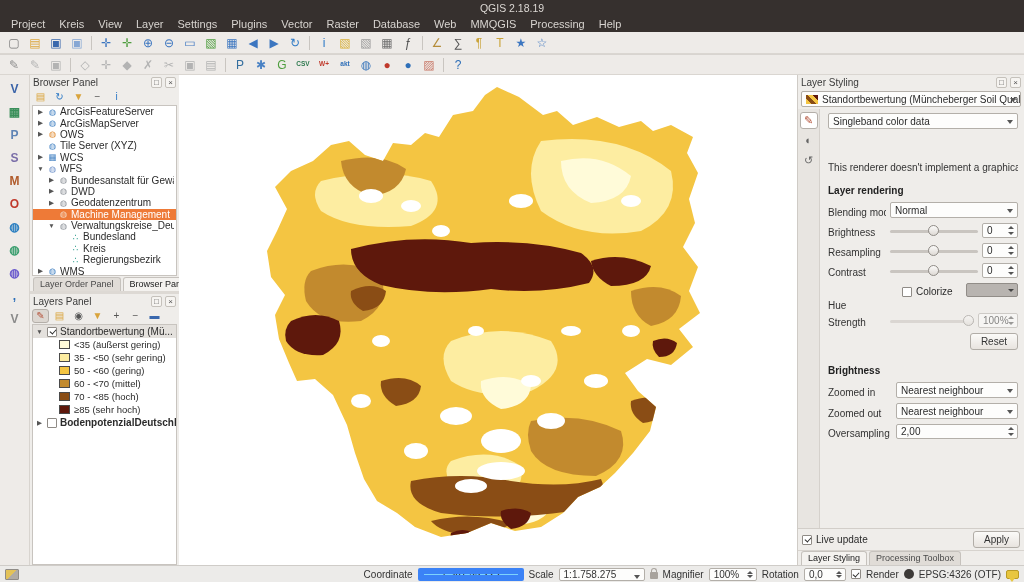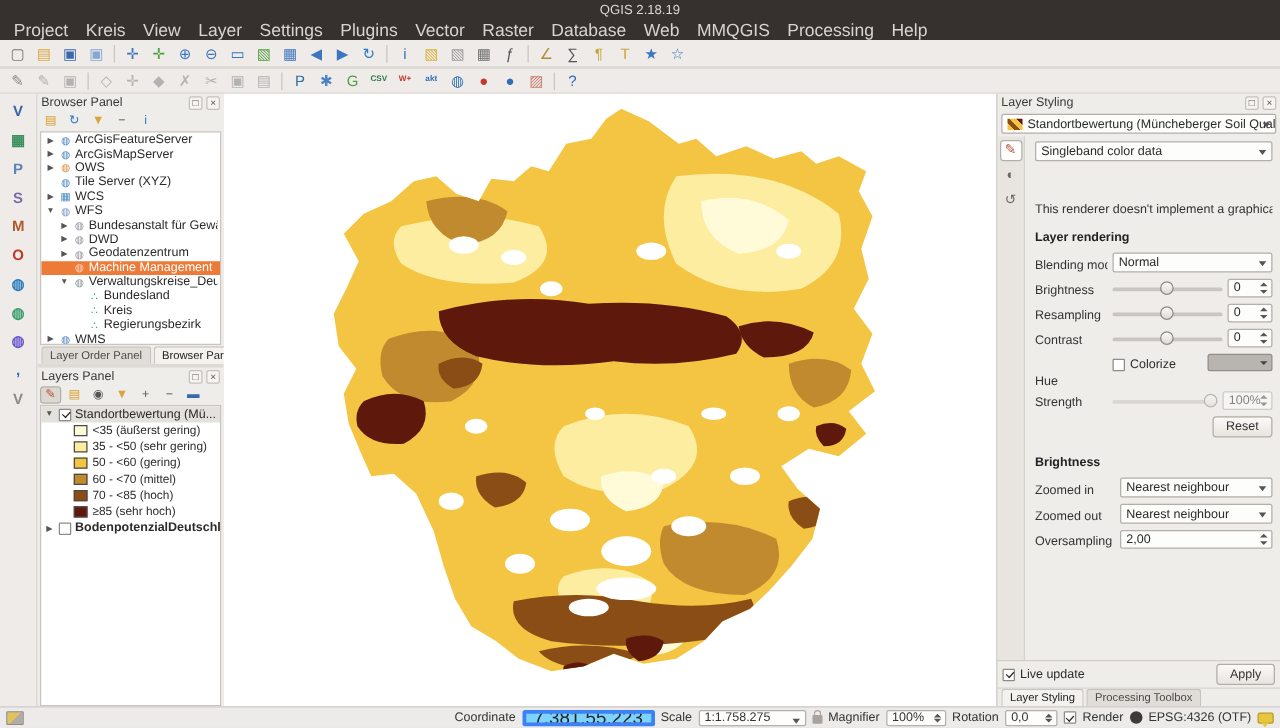--- a/index.html
+++ b/index.html
@@ -4,21 +4,21 @@
 <style>
   * { box-sizing: border-box; margin: 0; padding: 0; }
   html,body { width:1024px; height:582px; }
   body { position:relative; font-family:"Liberation Sans",sans-serif; background:#d8d4d0; overflow:hidden; color:#2b2b2b; }
 
   
   .titlebar { position:absolute; left:0; top:0; right:0; height:16px; background:#36302e; color:#dcd8d4;
               font-size:10.5px; display:flex; align-items:center; justify-content:center; }
   .menubar { position:absolute; left:0; top:16px; right:0; height:16px; background:#36302e;
              display:flex; align-items:center; padding-left:4px; }
-  .menu-item { color:#d8d4d0; font-size:14px; padding:1px 7px; white-space:nowrap; }
+  .menu-item { color:#d8d4d0; font-size:11px; padding:1px 7px; white-space:nowrap; }
 
   
   .toolbar { position:absolute; left:0; right:0; background:#eeebe8; border-bottom:1px solid #dad6d1;
              display:flex; align-items:center; padding-left:4px; gap:1px; }
   .toolbar1 { top:32px; height:22px; }
   .toolbar2 { top:55px; height:20px; }
   .tbtn { width:20px; height:18px; display:flex; align-items:center; justify-content:center;
           border-radius:3px; font-size:12px; line-height:1; flex:none; }
   .tbtn.sep { width:7px; }
   .tbtn.sep::before { content:""; width:1px; height:14px; background:#c9c5c0; }
@@ -125,22 +125,22 @@
          font-size:10px; padding:2px 10px; color:#333; flex:none; }
   .swatch-btn { width:52px; height:14px; background:#b8b4b0; border:1px solid #918d88; border-radius:2px;
          position:relative; flex:none; }
   .swatch-btn .carrot { position:absolute; right:3px; top:5px; width:0; height:0;
          border-left:3px solid transparent; border-right:3px solid transparent; border-top:3.5px solid #444; }
 
   
   .statusbar { position:absolute; left:0; right:0; bottom:0; height:17px; background:#ecebe9;
                border-top:1px solid #cfccc8; display:flex; align-items:center; font-size:10px;
                color:#333; padding:0 5px; gap:5px; }
-  .status-input { height:13px; background:#7dd3fc; border:3px solid #3b82f6; border-radius:2px;
-               font-size:15px; font-family:"Liberation Sans",sans-serif; text-align:center; color:#222; }
+  .status-input { height:13px; background:#7dd3fc; border:6px solid #3b82f6; border-radius:2px;
+               font-size:10px; font-family:"Liberation Sans",sans-serif; text-align:center; color:#222; }
   .sb-combo { height:13px; flex:none; }
   .sb-lbl { white-space:nowrap; }
   .extents-icon { width:14px; height:11px; background:linear-gradient(135deg,#e3c258 50%,#b0aba4 50%);
                border:1px solid #8f8b86; border-radius:1px; margin-right:auto; }
   .lock { width:8px; height:7px; background:#a8a39d; border-radius:1px; position:relative; margin-top:3px; flex:none; }
   .lock::before { content:""; position:absolute; top:-4px; left:1px; width:4px; height:4px;
                border:1.5px solid #a8a39d; border-bottom:none; border-radius:3px 3px 0 0; }
   .crs-icon { width:10px; height:10px; border-radius:50%; background:#3d3a38; flex:none; }
   .bubble { width:13px; height:9px; background:#e8c63f; border:1px solid #b99b26; border-radius:2px;
             position:relative; flex:none; }
@@ -800,21 +800,21 @@
           <span class="arrows">
               <span class="arr-up"></span>
               <span class="arr-dn"></span>
             </span>
         </div>
       </div>
 
 
       <div class="frow">
         <span class="flbl"></span>
-        <span class="indent" style="margin-left:0">
+        <span class="indent" style="margin-left:12px">
           <span class="cb"></span>
           <span>Colorize</span>
         </span>
         <span style="flex:1"></span>
         <span class="swatch-btn">
           <span class="carrot"></span>
         </span>
       </div>
 
       <div class="frow" style="margin:0">

